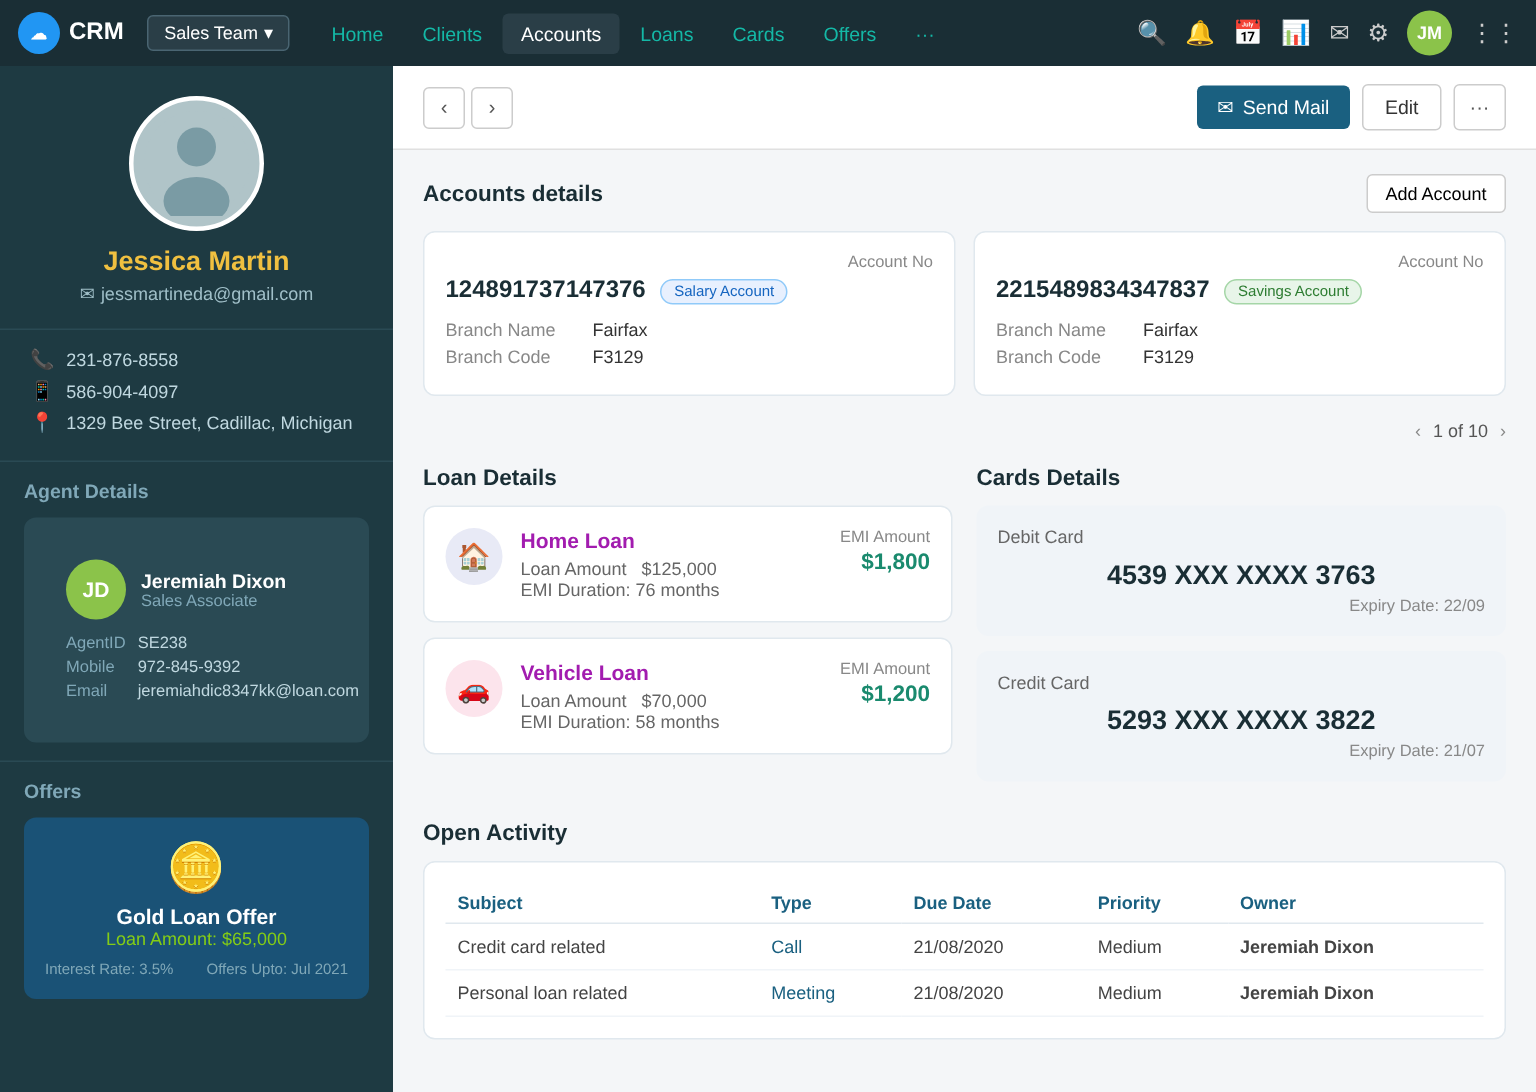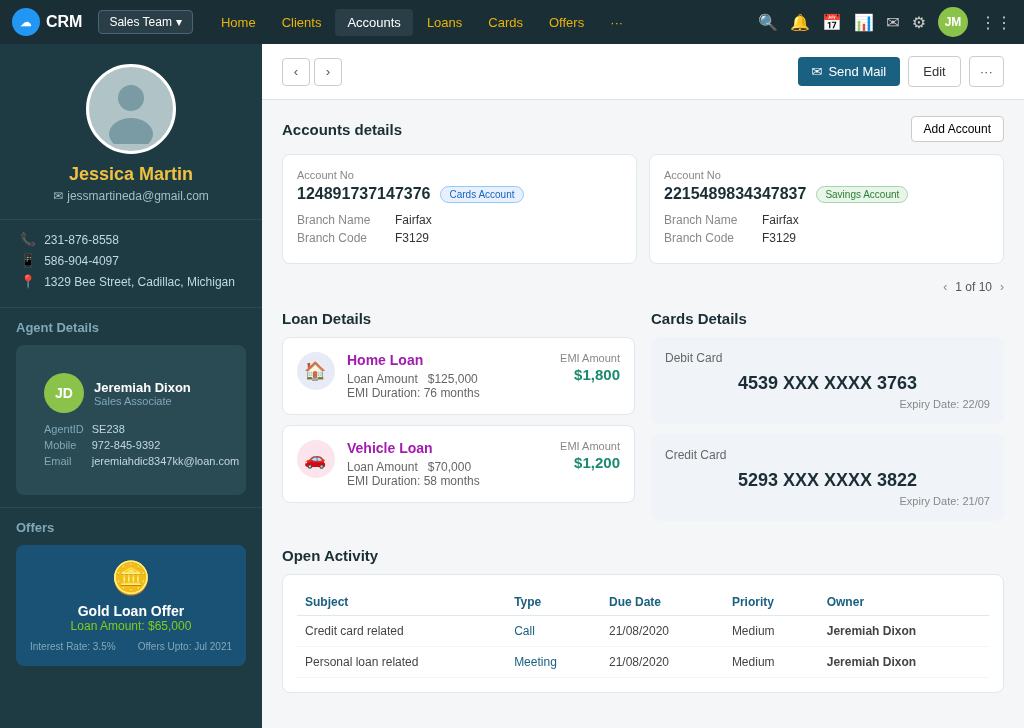--- a/index.html
+++ b/index.html
@@ -4,21 +4,21 @@
   <style>
     * { box-sizing: border-box; margin: 0; padding: 0; }
     body { font-family: 'Segoe UI', Arial, sans-serif; font-size: 13px; background: #f4f6f8; color: #333; display: flex; flex-direction: column; height: 728px; overflow: hidden; }
 
     
     .topnav { background: #1a2e35; color: #fff; height: 44px; display: flex; align-items: center; padding: 0 12px; gap: 8px; flex-shrink: 0; }
     .topnav .crm-logo { display: flex; align-items: center; gap: 6px; font-weight: bold; font-size: 16px; color: #fff; margin-right: 8px; }
     .topnav .crm-logo-icon { width: 28px; height: 28px; background: #2196F3; border-radius: 50%; display: flex; align-items: center; justify-content: center; font-size: 11px; font-weight: bold; }
     .team-selector { background: #2a3e47; border: 1px solid #4a6572; color: #fff; border-radius: 4px; padding: 4px 10px; font-size: 12px; display: flex; align-items: center; gap: 4px; cursor: pointer; }
     .nav-links { display: flex; align-items: center; gap: 2px; margin-left: 8px; }
-    .nav-link { color: #eab308; padding: 6px 12px; border-radius: 4px; cursor: pointer; font-size: 13px; }
+    .nav-link { color: #14b8a6; padding: 6px 12px; border-radius: 4px; cursor: pointer; font-size: 13px; }
     .nav-link:hover, .nav-link.active { color: #fff; background: #2a3e47; }
     .nav-link.active { color: #fff; }
     .topnav-right { margin-left: auto; display: flex; align-items: center; gap: 12px; }
     .topnav-icon { color: #ccc; cursor: pointer; font-size: 16px; }
     .avatar-circle { width: 30px; height: 30px; background: #8bc34a; border-radius: 50%; display: flex; align-items: center; justify-content: center; color: #fff; font-size: 12px; font-weight: bold; cursor: pointer; }
 
     
     .main-layout { display: flex; flex: 1; overflow: hidden; }
 
     
@@ -59,21 +59,21 @@
 
     .content-body { padding: 16px 20px; }
 
     
     .section-header { display: flex; justify-content: space-between; align-items: center; margin-bottom: 12px; }
     .section-title { font-size: 15px; font-weight: 600; color: #1a2e35; }
     .btn-add { background: #fff; border: 1px solid #ccc; border-radius: 4px; padding: 5px 12px; cursor: pointer; font-size: 12px; }
 
     .accounts-grid { display: grid; grid-template-columns: 1fr 1fr; gap: 12px; margin-bottom: 16px; }
     .account-card { background: #fff; border: 1px solid #e0e8ee; border-radius: 8px; padding: 14px; }
-    .account-label { font-size: 11px; color: #888; margin-bottom: 4px; }
+    .account-label { font-size: 11px; color: #888; margin-bottom: 4px; text-align: right; }
     .account-number-row { display: flex; align-items: center; gap: 10px; margin-bottom: 10px; }
     .account-number { font-size: 16px; font-weight: 600; color: #1a2e35; }
     .account-badge { background: #e8f0fe; color: #1565c0; font-size: 10px; padding: 2px 8px; border-radius: 12px; border: 1px solid #90caf9; }
     .account-badge.savings { background: #e8f5e9; color: #2e7d32; border-color: #a5d6a7; }
     .account-info-row { display: flex; gap: 8px; font-size: 12px; color: #555; margin-bottom: 4px; }
     .account-info-label { color: #888; min-width: 90px; }
     .account-info-value { color: #333; font-weight: 500; }
     .account-pagination { display: flex; justify-content: flex-end; align-items: center; gap: 8px; font-size: 12px; color: #555; margin-bottom: 16px; }
     .page-arrow { cursor: pointer; color: #888; }
 
@@ -222,21 +222,21 @@
 
       <div class="section-header">
         <span class="section-title">Accounts details</span>
         <button class="btn-add">Add Account</button>
       </div>
       <div class="accounts-grid">
         <div class="account-card">
           <div class="account-label">Account No</div>
           <div class="account-number-row">
             <span class="account-number">124891737147376</span>
-            <span class="account-badge">Cards Account</span>
+            <span class="account-badge">Salary Account</span>
           </div>
           <div class="account-info-row">
             <span class="account-info-label">Branch Name</span>
             <span class="account-info-value">Fairfax</span>
           </div>
           <div class="account-info-row">
             <span class="account-info-label">Branch Code</span>
             <span class="account-info-value">F3129</span>
           </div>
         </div>

